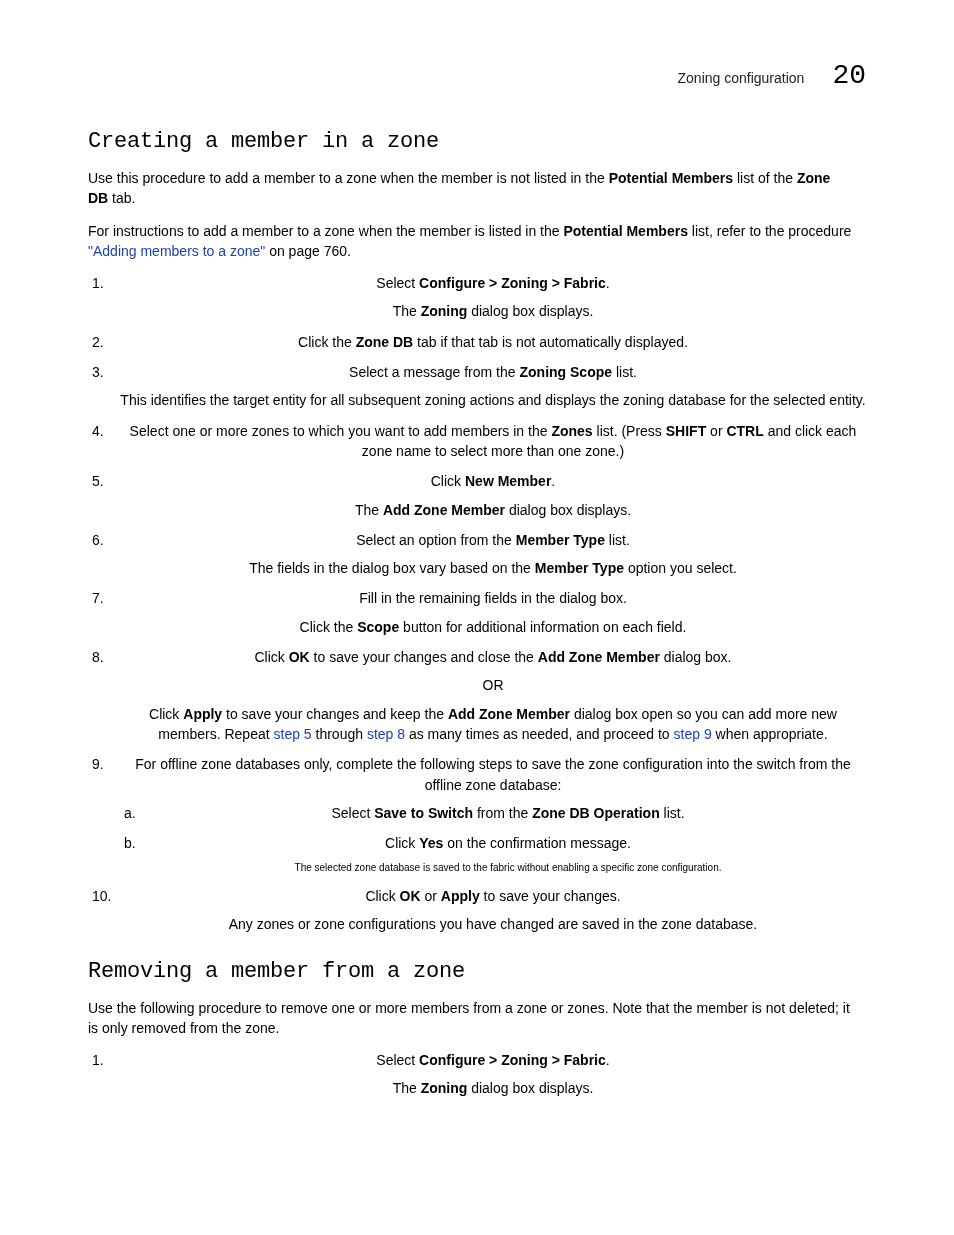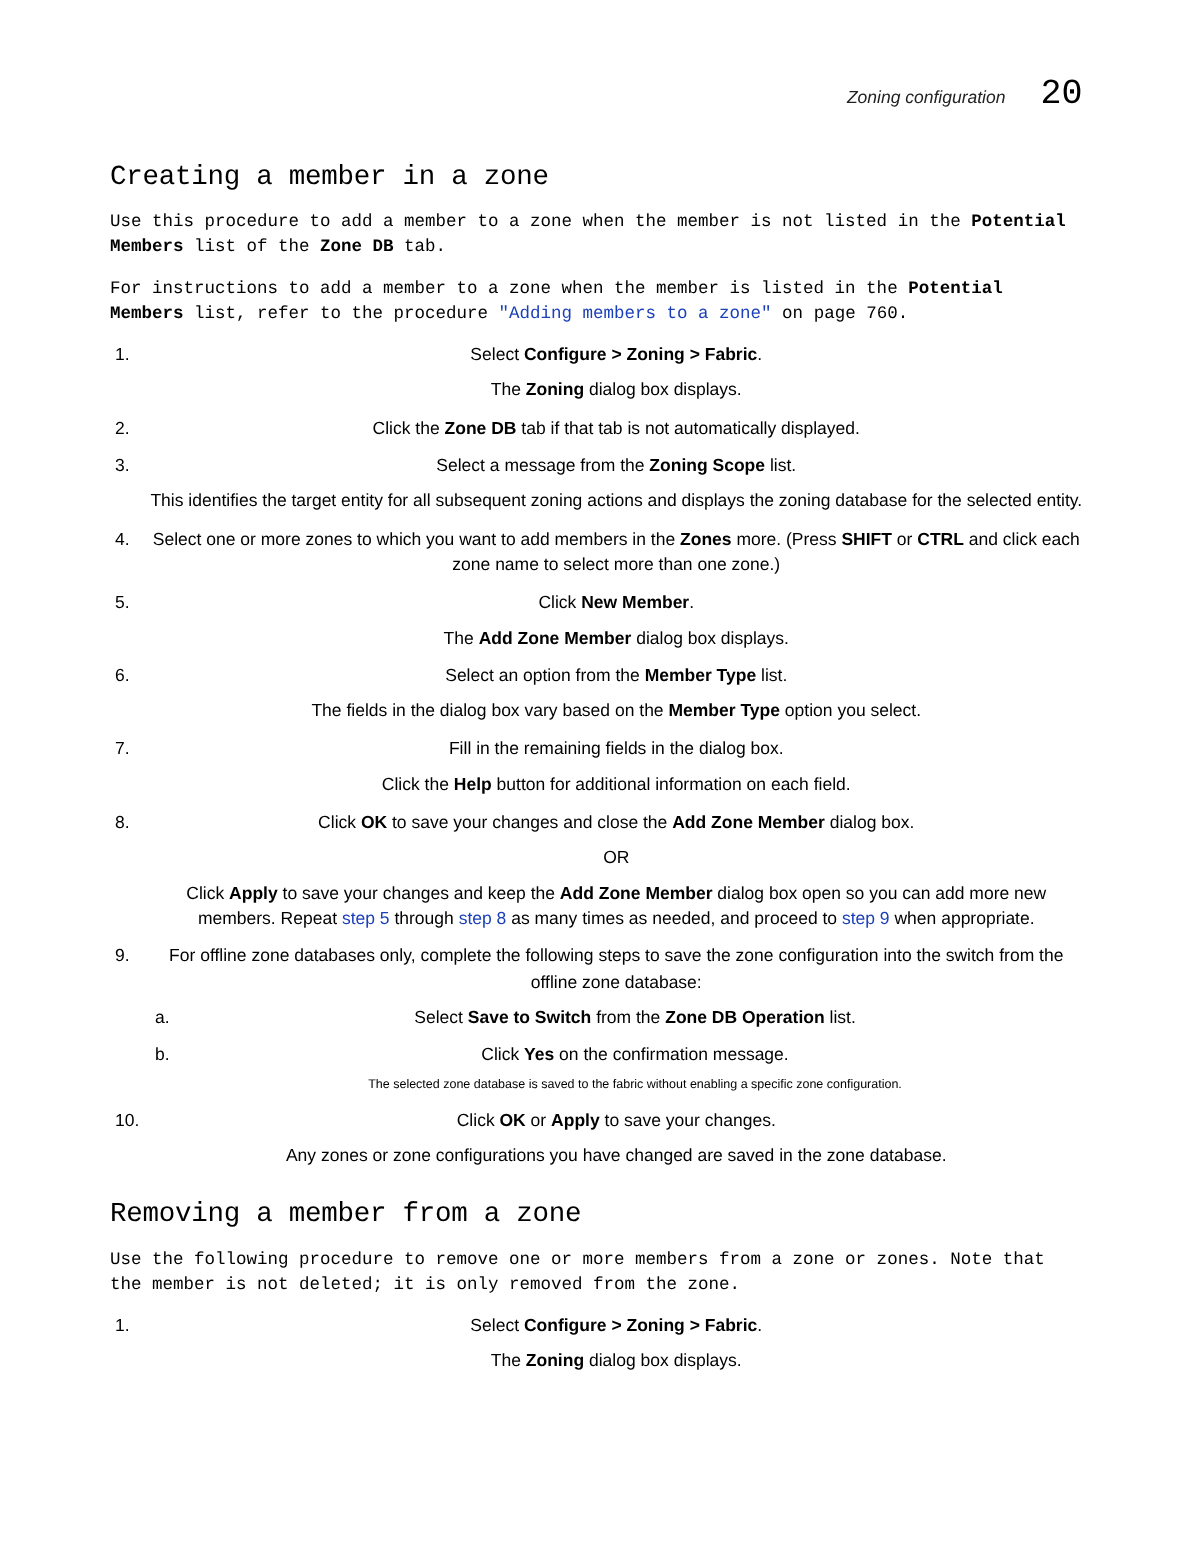--- a/index.html
+++ b/index.html
@@ -19,42 +19,40 @@
   .running-head {
     display: flex;
     justify-content: flex-end;
     align-items: baseline;
     gap: 28px;
     margin-bottom: 38px;
   }
   .running-head .label {
     font-size: 14px;
     color: #222;
-    font-style: italic;
   }
   .running-head .chapnum {
     font-family: Liberation Mono, monospace;
     font-size: 28px;
     font-weight: 400;
     color: #000;
   }
   h2.section {
     font-family: Liberation Mono, monospace;
     font-size: 22px;
     font-weight: 400;
     margin: 24px 0 14px 0;
     letter-spacing: -0.2px;
   }
   p.body, span.body {
     font-size: 14px;
     line-height: 1.45;
   }
   p.body {
     margin: 0 13px 12px 0;
-    font-family: Liberation Mono, monospace;
   }
   .bold { font-weight: 700; }
   a.xref {
     color: #1a3fb8;
     text-decoration: none;
   }
   ol.steps {
     list-style: none;
     padding: 0;
     margin: 0 0 8px 0;
@@ -132,33 +130,33 @@
       <p><span>The </span><span class="bold">Zoning</span><span> dialog box displays.</span></p>
     </li>
     <li>
       <span>Click the </span><span class="bold">Zone DB</span><span> tab if that tab is not automatically displayed.</span>
     </li>
     <li>
       <span>Select a message from the </span><span class="bold">Zoning Scope</span><span> list.</span>
       <p>This identifies the target entity for all subsequent zoning actions and displays the zoning database for the selected entity.</p>
     </li>
     <li>
-      <span>Select one or more zones to which you want to add members in the </span><span class="bold">Zones</span><span> more. (Press </span><span class="bold">SHIFT</span><span> or </span><span class="bold">CTRL</span><span> and click each zone name to select more than one zone.)</span>
+      <span>Select one or more zones to which you want to add members in the </span><span class="bold">Zones</span><span> list. (Press </span><span class="bold">SHIFT</span><span> or </span><span class="bold">CTRL</span><span> and click each zone name to select more than one zone.)</span>
     </li>
     <li>
       <span>Click </span><span class="bold">New Member</span><span>.</span>
       <p><span>The </span><span class="bold">Add Zone Member</span><span> dialog box displays.</span></p>
     </li>
     <li>
       <span>Select an option from the </span><span class="bold">Member Type</span><span> list.</span>
       <p><span>The fields in the dialog box vary based on the </span><span class="bold">Member Type</span><span> option you select.</span></p>
     </li>
     <li>
       <span>Fill in the remaining fields in the dialog box.</span>
-      <p><span>Click the </span><span class="bold">Help</span><span> button for additional information on each field.</span></p>
+      <p><span>Click the </span><span class="bold">Scope</span><span> button for additional information on each field.</span></p>
     </li>
     <li>
       <span>Click </span><span class="bold">OK</span><span> to save your changes and close the </span><span class="bold">Add Zone Member</span><span> dialog box.</span>
       <p>OR</p>
       <p><span>Click </span><span class="bold">Apply</span><span> to save your changes and keep the </span><span class="bold">Add Zone Member</span><span> dialog box open so you can add more new members. Repeat </span><a href="#" class="xref">step 5</a><span> through </span><a href="#" class="xref">step 8</a><span> as many times as needed, and proceed to </span><a href="#" class="xref">step 9</a><span> when appropriate.</span></p>
     </li>
     <li>
       <span>For offline zone databases only, complete the following steps to save the zone configuration into the switch from the offline zone database:</span>
       <ol class="substeps">
         <li>

